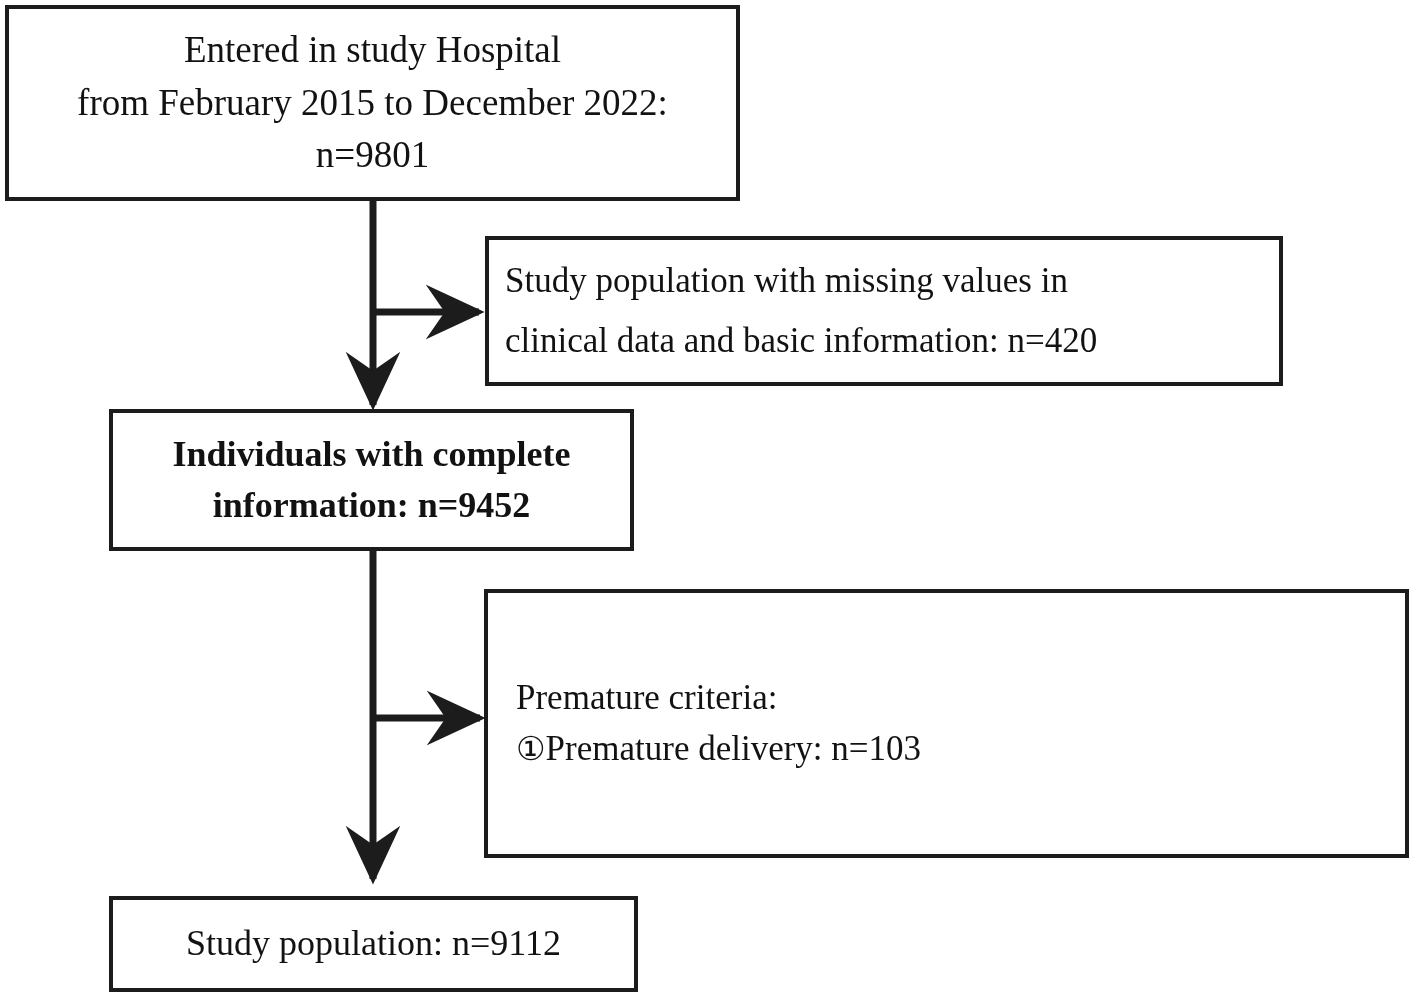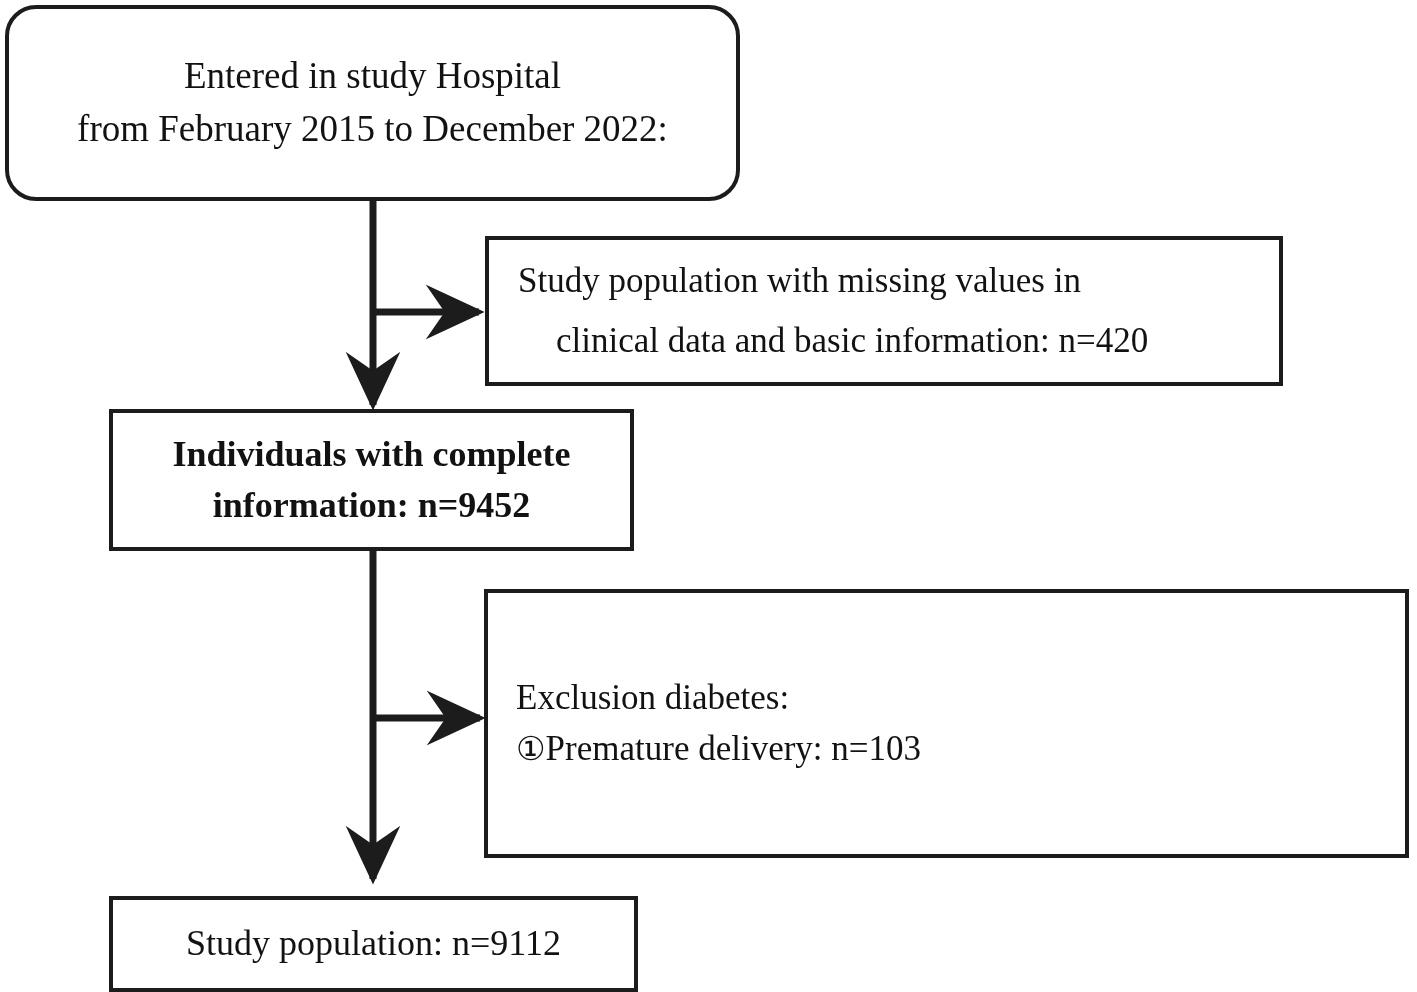--- a/index.html
+++ b/index.html
@@ -33,27 +33,27 @@
   .node.left {
     align-items: flex-start;
     text-align: left;
   }
   .node .line {
     display: block;
     white-space: nowrap;
   }
 
   
-  #node-entered   { left: 5px;   top: 5px;   width: 735px; height: 196px; font-size: 37px; border-radius: 31px; }
-  #node-missing   { left: 485px; top: 236px; width: 798px; height: 150px; font-size: 35px; padding: 0 29px; }
+  #node-entered   { left: 5px;   top: 5px;   width: 735px; height: 196px; font-size: 37px; }
+  #node-missing   { left: 485px; top: 236px; width: 798px; height: 150px; font-size: 35px; padding: 0 16px; }
   #node-complete  { left: 109px; top: 409px; width: 525px; height: 142px; font-size: 36px; font-weight: bold; }
   #node-exclusion { left: 484px; top: 589px; width: 925px; height: 269px; font-size: 35px; padding: 6px 0 6px 28px; }
   #node-final     { left: 109px; top: 896px; width: 529px; height: 96px;  font-size: 36px; }
 
-  #node-missing .line + .line { margin-top: 10px; margin-left: 38px; }
+  #node-missing .line + .line { margin-top: 10px; }
   #node-exclusion .line + .line { margin-top: 1px; }
 
   .circled {
     font-family: "DejaVu Sans", sans-serif;
     font-size: 33px;
   }
 
   
   #connectors {
     position: absolute;
@@ -89,34 +89,35 @@
     </g>
 
     <g>
       <line x1="373" y1="718" x2="480" y2="718" stroke="#1c1c1c" stroke-width="7" marker-end="url(#ah)"></line>
     </g>
   </svg>
 
   <div class="node centered" id="node-entered">
     <span class="line">Entered in study Hospital</span>
     <span class="line">from February 2015 to December 2022:</span>
+    <span class="line">n=9801</span>
   </div>
 
   <div class="node left" id="node-missing">
     <span class="line">Study population with missing values in</span>
     <span class="line">clinical data and basic information: n=420</span>
   </div>
 
   <div class="node centered" id="node-complete">
     <span class="line">Individuals with complete</span>
     <span class="line">information: n=9452</span>
   </div>
 
   <div class="node left" id="node-exclusion">
-    <span class="line">Exclusion diabetes:</span>
+    <span class="line">Premature criteria:</span>
     <span class="line"><span class="circled">①</span><span>Premature delivery: n=103</span></span>
   </div>
 
   <div class="node centered" id="node-final">
     <span class="line">Study population: n=9112</span>
   </div>
 
 </div>
 
 </body></html>

